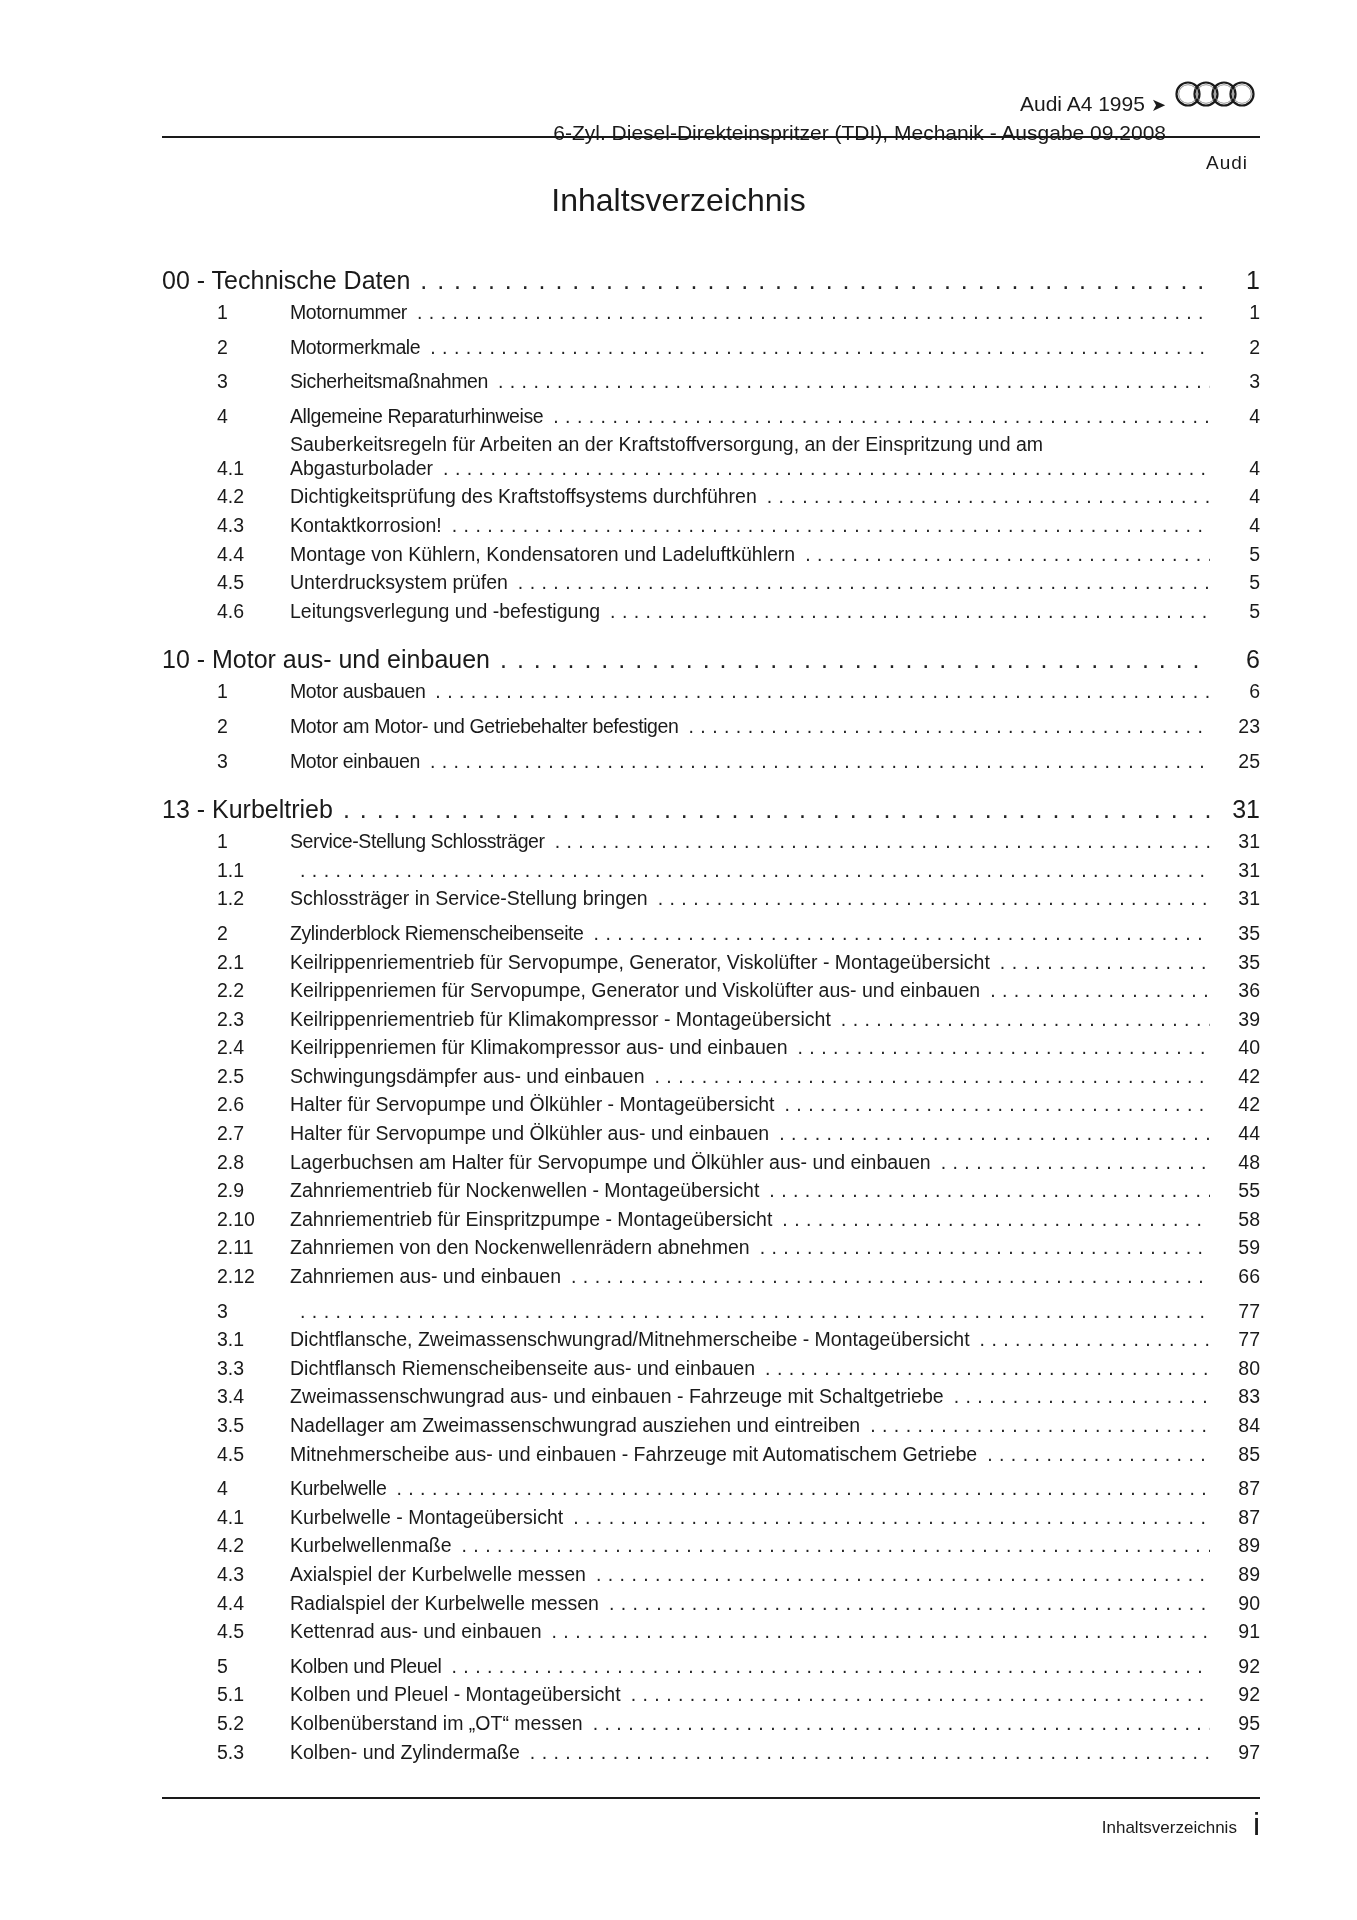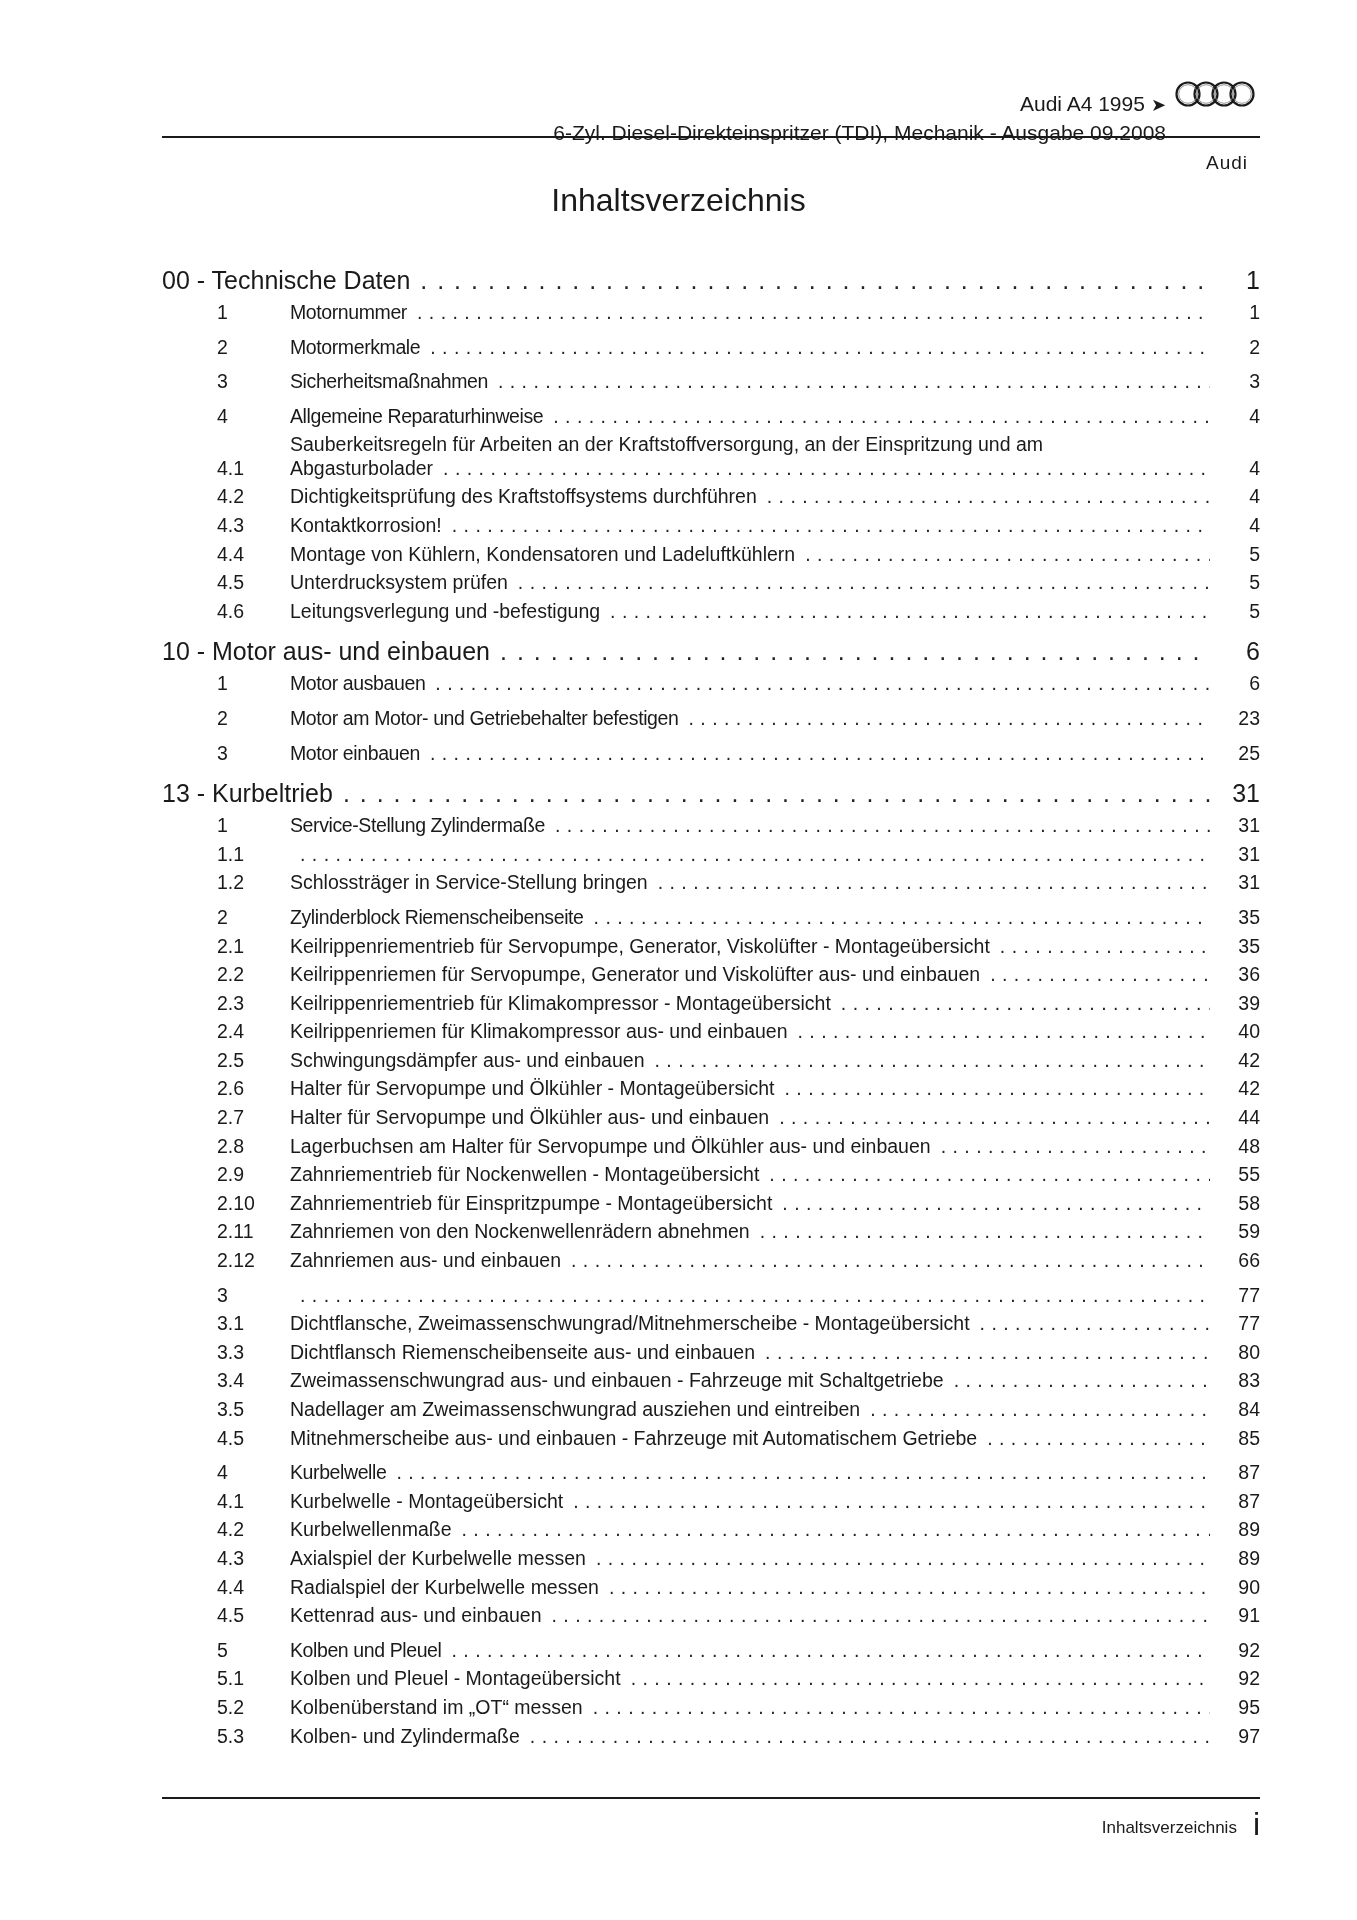--- a/index.html
+++ b/index.html
@@ -63,21 +63,21 @@
       left: 162px;
       top: 262px;
       width: 1098px;
     }
     .chapter {
       display: flex;
       align-items: baseline;
       font-size: 25px;
       height: 36px;
       line-height: 36px;
-      margin-top: 8px;
+      margin-top: 16px;
     }
     .chapter.first { margin-top: 0; }
     .entry {
       display: flex;
       align-items: baseline;
       font-size: 19.5px;
       height: 28.6px;
       line-height: 28.6px;
       padding-left: 55px;
     }
@@ -304,21 +304,21 @@
     <div class="chapter">
       <span class="etitle-wrap">
         <span class="etitle">13 - Kurbeltrieb</span>
         <span class="dots"></span>
       </span>
       <span class="page">31</span>
     </div>
     <div class="entry level1 first-in-chapter">
       <span class="num">1</span>
       <span class="etitle-wrap">
-        <span class="etitle">Service-Stellung Zylindermaße</span>
+        <span class="etitle">Service-Stellung Schlossträger</span>
         <span class="dots"></span>
       </span>
       <span class="page">31</span>
     </div>
     <div class="entry level2">
       <span class="num">1.1</span>
       <span class="etitle-wrap">
         <span class="dots"></span>
       </span>
       <span class="page">31</span>

